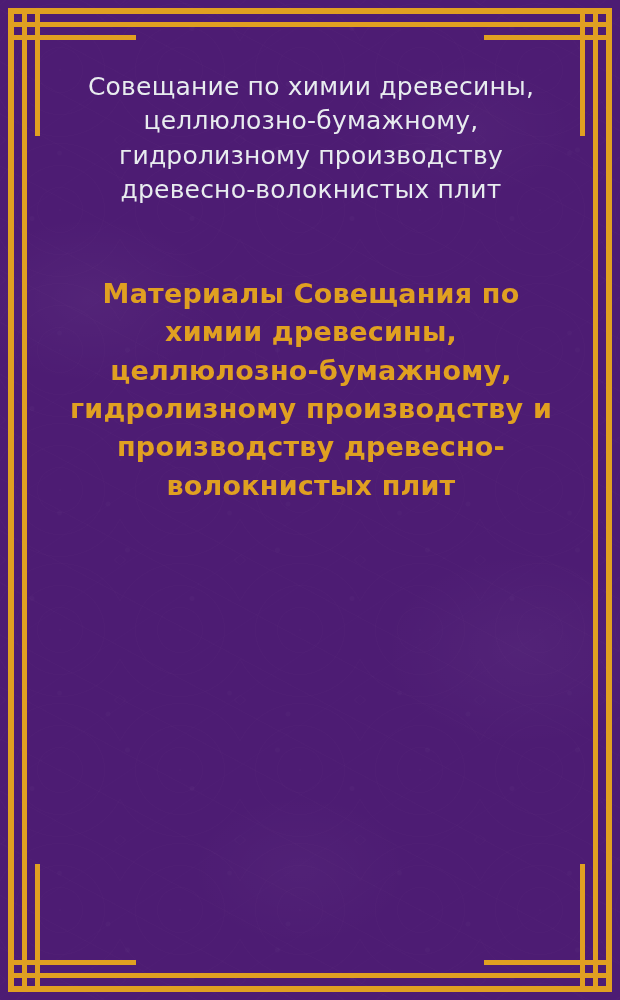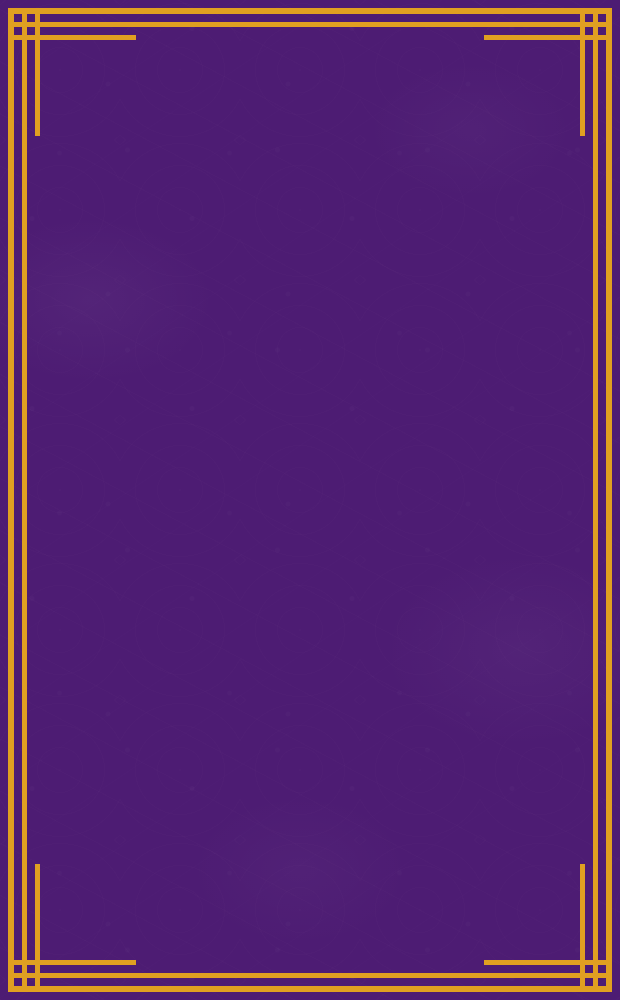--- a/index.html
+++ b/index.html
@@ -165,15 +165,17 @@
   <div class="corner corner-br">
     <span class="h1"></span>
       <span class="h2"></span>
       <span class="h3"></span>
     <span class="v1"></span>
       <span class="v2"></span>
       <span class="v3"></span>
   </div>
 
   <div class="text-area">
+    <h1 class="title-main">Совещание по химии древесины, целлюлозно-бумажному, гидролизному производству древесно-волокнистых плит</h1>
+    <h2 class="title-sub">Материалы Совещания по химии древесины, целлюлозно-бумажному, гидролизному производству и производству древесно-волокнистых плит</h2>
   </div>
 
 </div>
 
 </body></html>

